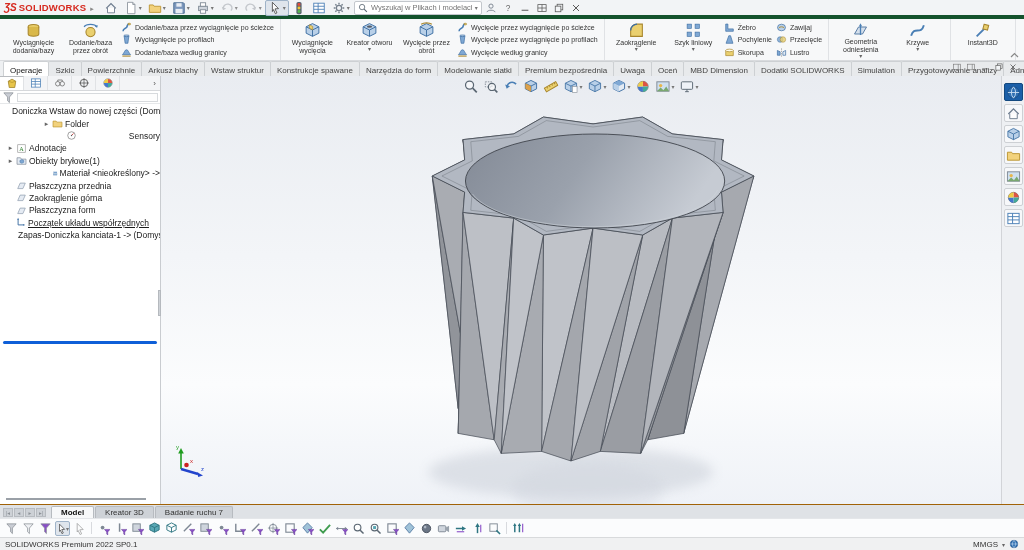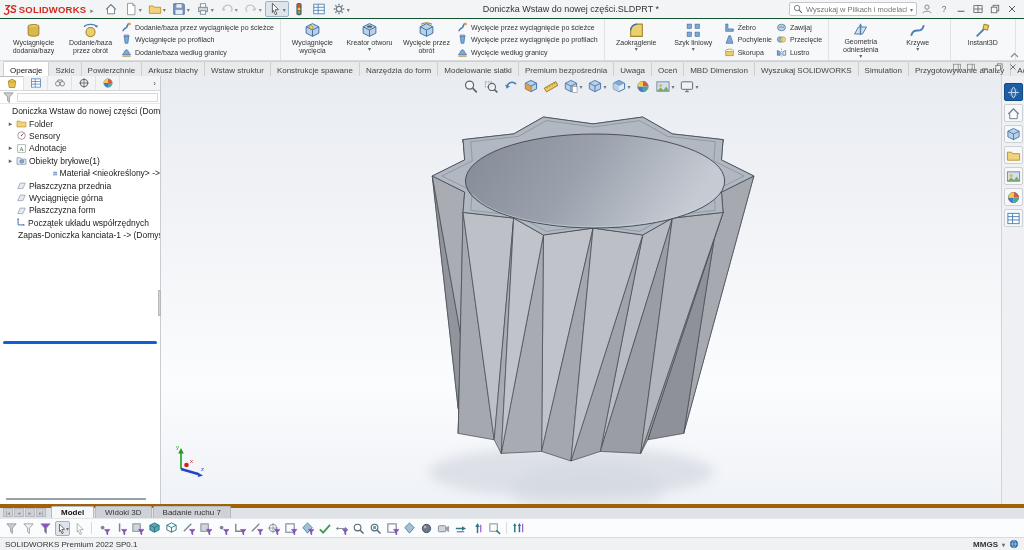--- a/index.html
+++ b/index.html
@@ -1,21 +1,21 @@
 <!DOCTYPE html>
 <html><head>
 <meta charset="utf-8">
 <style>
   *{box-sizing:border-box;margin:0;padding:0;}
   html,body{width:1024px;height:550px;overflow:hidden;}
   body{font-family:"Liberation Sans",sans-serif;font-size:9px;color:#222;background:#f0f1f2;}
   .app{width:1024px;height:550px;display:flex;flex-direction:column;}
   svg{display:block;}
   
-  .titlebar{height:19px;background:#f2f4f6;border-bottom:1px solid #14532d;display:flex;align-items:center;padding:0 4px;gap:1px;}
+  .titlebar{height:19px;background:#f2f4f6;border-bottom:4px solid #14532d;display:flex;align-items:center;padding:0 4px;gap:1px;}
   .logo{display:flex;align-items:baseline;gap:2px;margin-right:6px;}
   .logo .mark{color:#d6281e;font-weight:bold;font-style:italic;font-size:10px;}
   .logo .word{color:#d6281e;font-weight:bold;font-size:9.5px;letter-spacing:.2px;}
   .logo .caret{color:#888;font-size:7px;margin-left:2px;}
   .qbtn{height:16px;display:flex;align-items:center;padding:0 2px;border:1px solid transparent;border-radius:2px;}
   .qbtn.pressed{background:#dfe5ec;border-color:#9fb3c8;}
   .qbtn .dd{font-size:6px;color:#777;margin-left:1px;}
   .tb-title{flex:1;text-align:center;color:#333;font-size:9px;white-space:nowrap;overflow:hidden;}
   .searchbox{width:128px;height:14px;border:1px solid #c3c7cc;background:#fff;display:flex;align-items:center;padding:0 3px;gap:3px;border-radius:2px;}
   .searchbox input{border:none;outline:none;flex:1;font-size:7.5px;color:#555;background:transparent;width:80px;font-family:"Liberation Sans",sans-serif;}
@@ -54,35 +54,35 @@
   .headsup{position:absolute;top:2px;left:50%;transform:translateX(-50%);display:flex;align-items:center;gap:3px;z-index:5;}
   .hubtn{display:flex;align-items:center;gap:1px;padding:1px;border-radius:2px;}
   .hubtn .dd{font-size:6px;color:#777;}
   .potsvg{position:absolute;left:0;top:0;width:100%;height:100%;}
   .triad{position:absolute;left:12px;bottom:26px;z-index:4;}
   
   .taskpane{width:23px;background:#eef0f3;border-left:1px solid #d2d4d8;display:flex;flex-direction:column;align-items:center;padding-top:7px;gap:3px;z-index:4;}
   .tpbtn{width:19px;height:18px;display:flex;align-items:center;justify-content:center;border-radius:2px;border:1px solid #cdd0d4;background:#f7f8fa;}
   .tpbtn.sel{background:#1b5fa8;border-color:#14497f;}
   
-  .modeltabs{height:14px;background:#dfe2e6;border-top:4px solid #a16207;display:flex;align-items:flex-end;padding-left:3px;font-size:8px;}
+  .modeltabs{height:14px;background:#dfe2e6;border-top:1px solid #a16207;display:flex;align-items:flex-end;padding-left:3px;font-size:8px;}
   .mnav{display:flex;gap:1px;align-items:center;margin-right:5px;margin-bottom:1px;}
   .mnavb{width:10px;height:9px;background:#cdd1d6;border:1px solid #b7bbc0;color:#8d9298;font-size:5.5px;display:flex;align-items:center;justify-content:center;}
   .mtab{padding:1px 9px;background:#ced2d7;border:1px solid #b7bbc0;border-bottom:none;border-radius:2px 2px 0 0;margin-right:1px;color:#333;white-space:nowrap;}
   .mtab.active{background:#f7f8f9;font-weight:bold;color:#111;}
   
   .filterbar{height:19px;background:#fbfcfd;border-top:1px solid #e4e6e9;display:flex;align-items:center;gap:2px;padding:0 4px;}
   .fbtn{width:15px;height:15px;display:flex;align-items:center;justify-content:center;border:1px solid transparent;border-radius:2px;}
   .fbtn.pressed{background:#dfe5ec;border-color:#9fb3c8;}
   .fbtn.dim{opacity:.45;}
   .fsep{width:1px;height:12px;background:#d8dade;margin:0 2px;}
   .fdd{font-size:6px;color:#777;margin-left:-1px;}
   
   .statusbar{height:13px;background:#f0f1f2;border-top:1px solid #d8dadc;display:flex;align-items:center;padding:0 5px;font-size:8px;color:#333;}
-  .sb-right{margin-left:auto;display:flex;align-items:center;gap:4px;font-weight:bold;}
+  .sb-right{margin-left:auto;display:flex;align-items:center;gap:4px;}
   .sb-caret{font-size:6px;color:#666;}
 </style>
 </head>
 <body>
 
 <div class="app">
 
   <div class="titlebar">
     <div class="logo">
       <span class="mark">ƷS</span>
@@ -162,21 +162,20 @@
         <div class="qbtn">
           <svg width="14" height="14" viewBox="0 0 16 16">
             <circle cx="8" cy="8" r="3" fill="none" stroke="#76808c" stroke-width="1.4"></circle>
             <g stroke="#76808c" stroke-width="1.6">
               <path d="M8 2v2M8 12v2M2 8h2M12 8h2M3.8 3.8l1.4 1.4M10.8 10.8l1.4 1.4M12.2 3.8l-1.4 1.4M5.2 10.8l-1.4 1.4"></path>
             </g>
           </svg>
           <span class="dd">▾</span>
         </div>
       </div>
-    <div class="tb-title">Doniczka Wstaw do nowej części.SLDPRT *</div>
     <div class="searchbox">
       <span id="searchIcon">
           <svg width="10" height="10" viewBox="0 0 16 16">
             <circle cx="6.5" cy="6.5" r="4.3" fill="rgba(255,255,255,.55)" stroke="#5a6672" stroke-width="1.3"></circle>
             <path d="M9.8 9.8l4.4 4.4" stroke="#5a6672" stroke-width="1.8"></path>
           </svg>
         </span>
       <input placeholder="Wyszukaj w Plikach i modelach" style="">
       <span class="dd" style="font-size:6px;color:#777;">▾</span>
     </div>
@@ -415,21 +414,21 @@
       <div class="rtab">Powierzchnie</div>
       <div class="rtab">Arkusz blachy</div>
       <div class="rtab">Wstaw struktur</div>
       <div class="rtab">Konstrukcje spawane</div>
       <div class="rtab">Narzędzia do form</div>
       <div class="rtab">Modelowanie siatki</div>
       <div class="rtab">Premium bezpośrednia</div>
       <div class="rtab">Uwaga</div>
       <div class="rtab">Oceń</div>
       <div class="rtab">MBD Dimension</div>
-      <div class="rtab">Wyszukaj SOLIDWORKS</div>
+      <div class="rtab">Dodatki SOLIDWORKS</div>
       <div class="rtab">Simulation</div>
       <div class="rtab">Przygotowywanie analizy</div>
       <div class="rtab">Adnotacja</div>
       <div class="docctrls" id="docctrls">
         <span>
           <svg width="10" height="10" viewBox="0 0 16 16">
             <rect x="2.5" y="3.5" width="11" height="9" fill="none" stroke="#777"></rect>
             <path d="M10 3.5v9" stroke="#777"></path>
           </svg>
         </span>
@@ -508,28 +507,28 @@
       </div>
       <div class="tree" id="tree">
           <div class="titem">
             <span class="arr"></span>
             <svg width="11" height="11" viewBox="0 0 16 16">
               <path d="M8 1.5l5 2.8-1.3 8.4H4.3L3 4.3z" fill="#e8c54a" stroke="#9c7f23"></path>
               <path d="M3 4.3l5 1.6 5-1.6" fill="none" stroke="#9c7f23" stroke-width=".7"></path>
             </svg>
             <span>Doniczka Wstaw do nowej części (Domyślna) &lt;&lt;D</span>
           </div>
-          <div class="titem" style="padding-left: 7px;">
+          <div class="titem" style="padding-left: 7px; margin-left: 36px;">
             <span class="arr">▸</span>
             <svg width="11" height="11" viewBox="0 0 16 16">
               <path d="M1.5 4.5h4.5l1 1.5h7.5v7H1.5z" fill="#f2d27d" stroke="#bb9430"></path>
             </svg>
             <span>Folder</span>
           </div>
-          <div class="titem" style="padding-left: 7px;">
+          <div class="titem" style="padding-left: 7px; justify-content: space-between;">
             <span class="arr"></span>
             <svg width="11" height="11" viewBox="0 0 16 16">
               <circle cx="8" cy="8" r="5.5" fill="#fff" stroke="#777"></circle>
               <path d="M8 8l3-3" stroke="#c33" stroke-width="1.2"></path>
               <circle cx="8" cy="8" r="1" fill="#555"></circle>
             </svg>
             <span>Sensory</span>
           </div>
           <div class="titem" style="padding-left: 7px;">
             <span class="arr">▸</span>
@@ -563,30 +562,30 @@
             <svg width="11" height="11" viewBox="0 0 16 16">
               <path d="M2.5 12.5l3.5-8h7.5l-3.5 8z" fill="rgba(170,190,215,.3)" stroke="#8b99ab"></path>
             </svg>
             <span>Płaszczyzna przednia</span>
           </div>
           <div class="titem" style="padding-left: 7px;">
             <span class="arr"></span>
             <svg width="11" height="11" viewBox="0 0 16 16">
               <path d="M2.5 12.5l3.5-8h7.5l-3.5 8z" fill="rgba(170,190,215,.3)" stroke="#8b99ab"></path>
             </svg>
-            <span>Wyciągnięcie górna</span>
+            <span>Zaokrąglenie górna</span>
           </div>
           <div class="titem" style="padding-left: 7px;">
             <span class="arr"></span>
             <svg width="11" height="11" viewBox="0 0 16 16">
               <path d="M2.5 12.5l3.5-8h7.5l-3.5 8z" fill="rgba(170,190,215,.3)" stroke="#8b99ab"></path>
             </svg>
             <span>Płaszczyzna form</span>
           </div>
-          <div class="titem" style="padding-left: 6px;">
+          <div class="titem" style="padding-left: 6px; text-decoration: underline;">
             <span class="arr"></span>
             <svg width="11" height="11" viewBox="0 0 16 16">
               <path d="M4.5 3v8.5H13" fill="none" stroke="#3e6fa3" stroke-width="1.4"></path>
               <path d="M4.5 1.2L3.2 4h2.6zM14.8 11.5l-2.8-1.3v2.6z" fill="#3e6fa3"></path>
             </svg>
             <span>Początek układu współrzędnych</span>
           </div>
           <div class="titem" style="padding-left: 7px;">
             <span class="arr"></span>
             <svg width="11" height="11" viewBox="0 0 16 16">
@@ -810,21 +809,21 @@
 
   <div class="modeltabs">
     <div class="mnav" id="mnav">
         <div class="mnavb">|◂</div>
         <div class="mnavb">◂</div>
         <div class="mnavb">▸</div>
         <div class="mnavb">▸|</div>
       </div>
     <div id="mtabs" style="display:flex;align-items:flex-end;">
         <div class="mtab active">Model</div>
-        <div class="mtab">Widoki 3D</div>
+        <div class="mtab">Kreator 3D</div>
         <div class="mtab">Badanie ruchu 7</div>
       </div>
   </div>
 
   <div class="filterbar" id="filterbar">
       <div class="fbtn">
         <svg width="13" height="13" viewBox="0 0 14 14">
           <path d="M2 2h10l-4 4.5v6L6 10.5V6.5z" fill="#c9cdd4" stroke="#8a8f96" stroke-width=".8"></path>
         </svg>
       </div>

